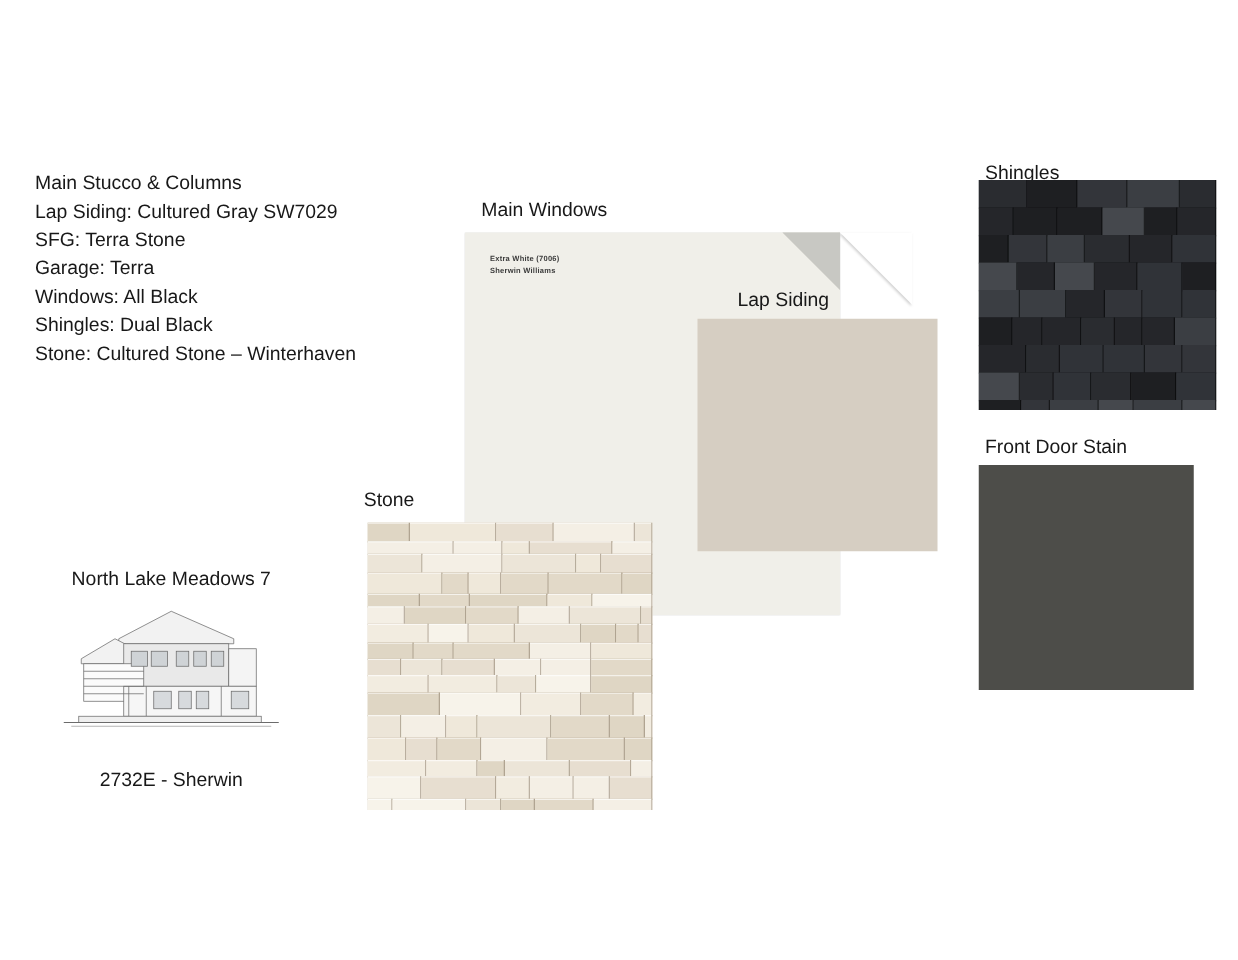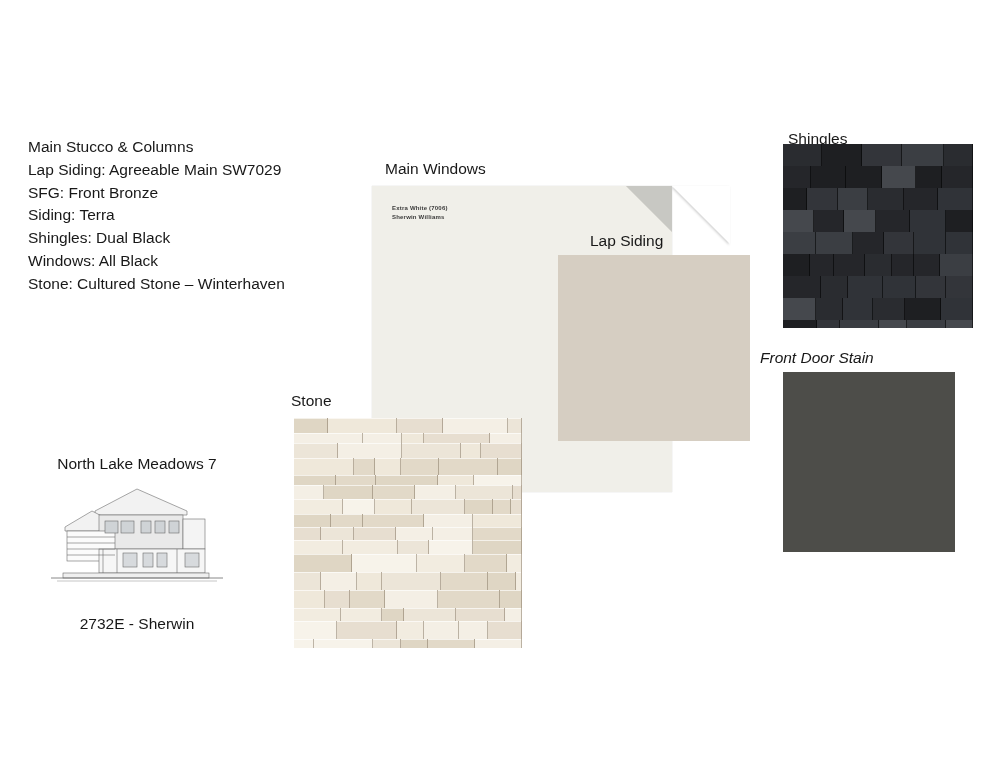--- a/index.html
+++ b/index.html
@@ -166,40 +166,40 @@
     width: 100%;
     display: flex;
   }
   .shingle-tab {
     height: 100%;
     border-right: 1px solid rgba(0,0,0,0.55);
     border-bottom: 1px solid rgba(0,0,0,0.6);
   }
 
   
-  #front-door-label { left: 760px; top: 349px; font-style: italic; }
+  #front-door-label { left: 788px; top: 349px; }
   #front-door-swatch {
     position: absolute;
     left: 783px;
     top: 372px;
     width: 172px;
     height: 180px;
     background: #4d4d49;
   }
 </style>
 </head>
 <body>
 
 <div id="spec-list">
   <div class="spec-line">Main Stucco &amp; Columns</div>
-  <div class="spec-line">Lap Siding: Agreeable Main SW7029</div>
-  <div class="spec-line">SFG: Front Bronze</div>
-  <div class="spec-line">Siding: Terra</div>
+  <div class="spec-line">Lap Siding: Cultured Gray SW7029</div>
+  <div class="spec-line">SFG: Terra Stone</div>
+  <div class="spec-line">Garage: Terra</div>
+  <div class="spec-line">Windows: All Black</div>
   <div class="spec-line">Shingles: Dual Black</div>
-  <div class="spec-line">Windows: All Black</div>
   <div class="spec-line">Stone: Cultured Stone – Winterhaven</div>
 </div>
 
 <div id="elevation-block">
   <div id="elevation-title">North Lake Meadows 7</div>
   <svg id="elevation-drawing" viewBox="0 0 200 110" preserveAspectRatio="xMidYMid meet">
     <g stroke="#6b6b6b" stroke-width="0.6" fill="#ffffff">
 
       <polygon points="58,30 100,8 150,30 150,34 58,34" fill="#f2f2f2"></polygon>
       <polygon points="28,46 55,30 86,46 86,50 28,50" fill="#f2f2f2"></polygon>

